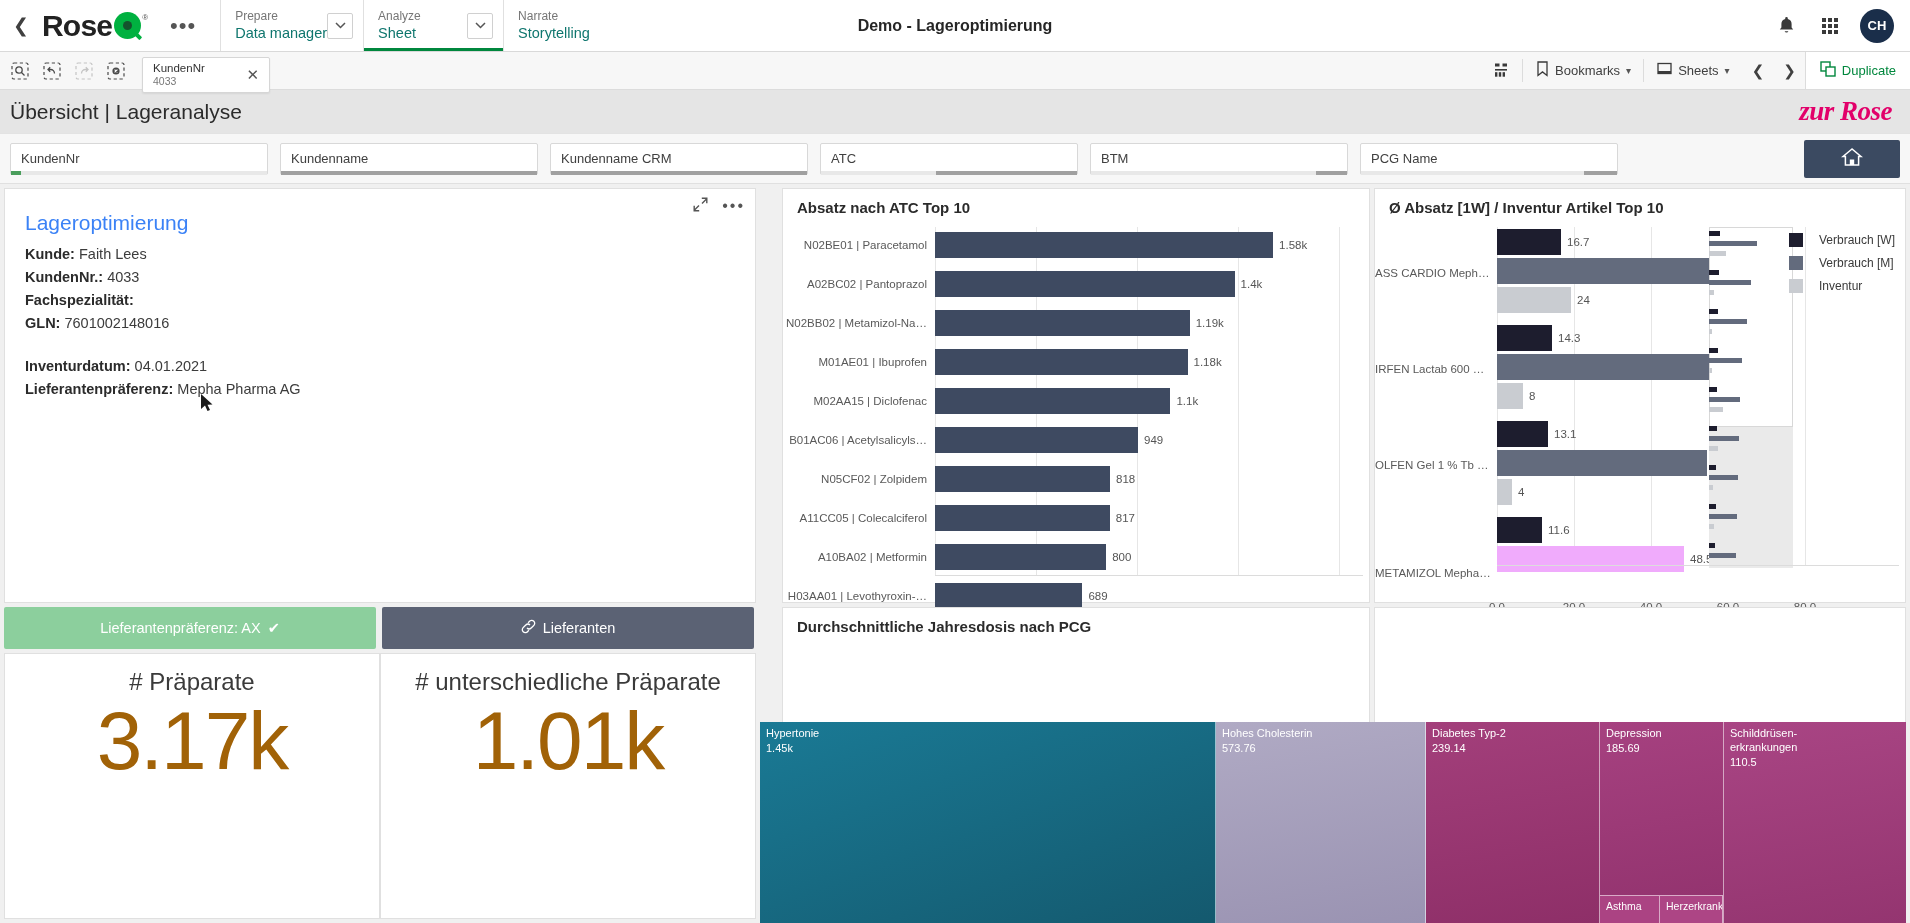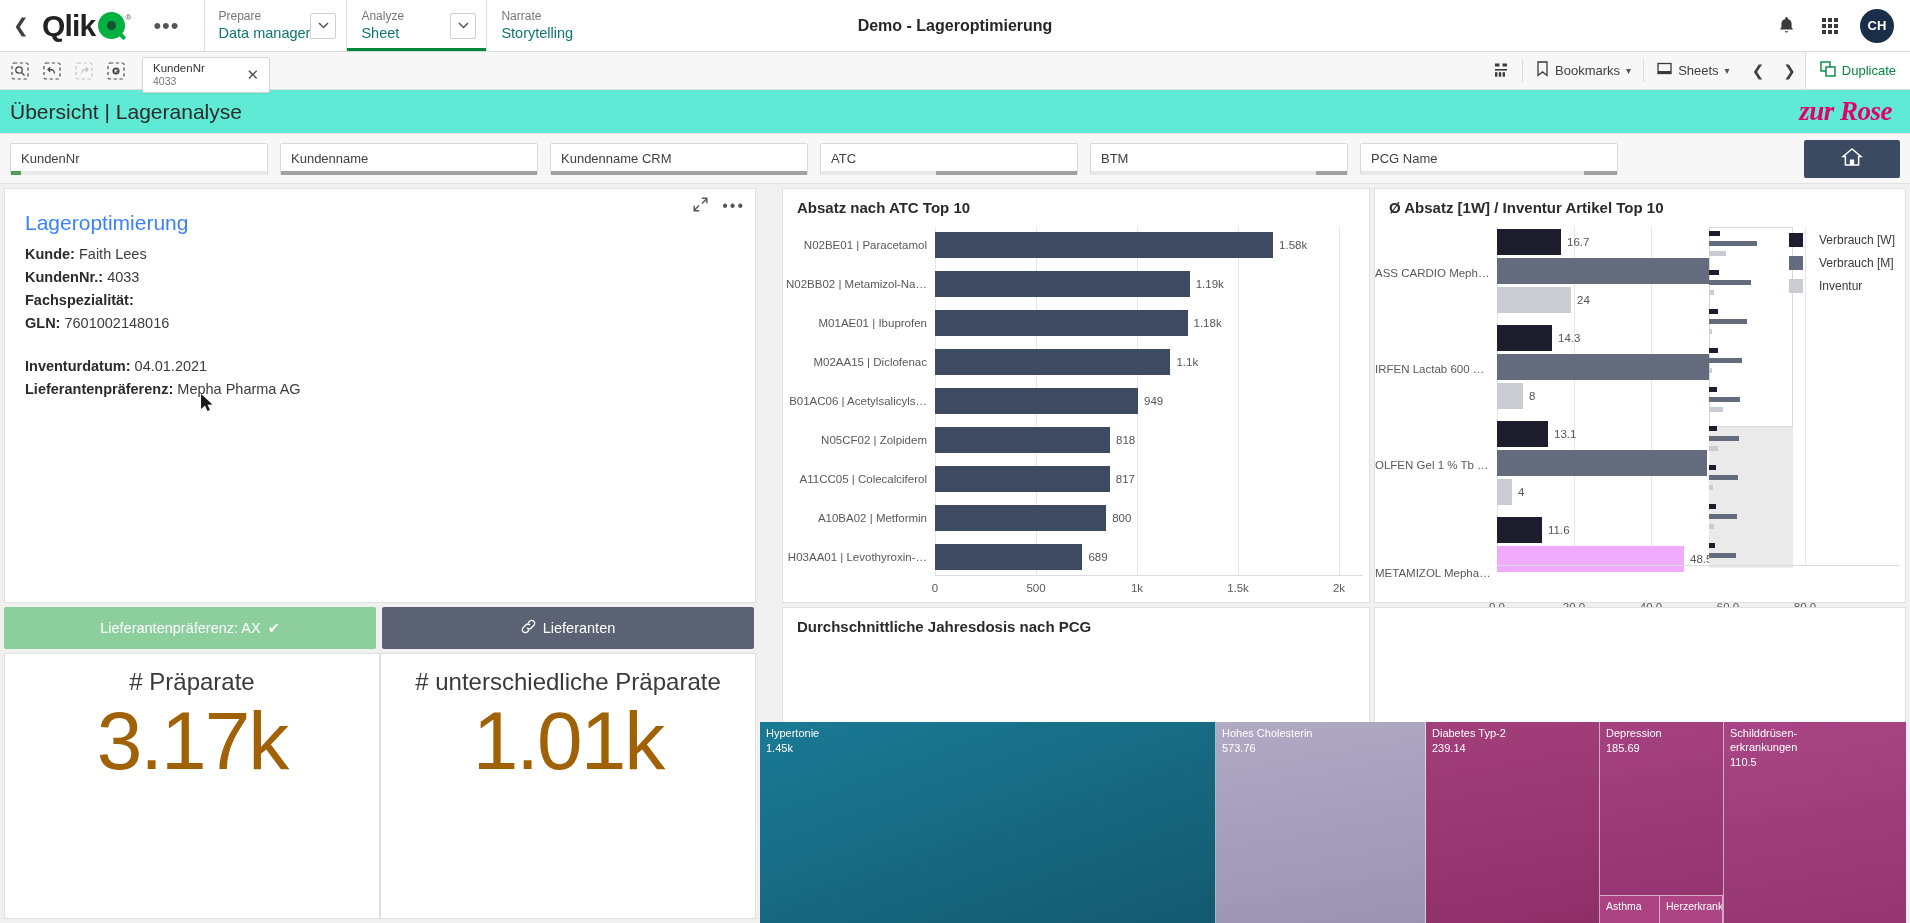--- a/index.html
+++ b/index.html
@@ -100,21 +100,21 @@
     display:flex; align-items:center; gap:6px; padding: 0 12px; font-size:13px;
     color:#404040; cursor:pointer; border-left:1px solid transparent;
   }
   .t2sep { width:1px; background:#dcdcdc; margin: 7px 0; }
   .t2btn.dup { color:#00873d; border-left:1px solid #dcdcdc; background:#fff; padding:0 14px; }
   .caretd { font-size:10px; color:#555; }
 
   
   .sheet-title-row {
     height: 44px; display:flex; align-items:center; justify-content:space-between;
-    padding: 0 18px 0 10px; background:#5eead4; border-bottom:1px solid #e3e3e3;
+    padding: 0 18px 0 10px; background:#e5e5e5; border-bottom:1px solid #e3e3e3;
   }
   .sheet-title { font-size: 21px; color:#2b2b2b; font-weight:400; }
   .rose-logo { font-size: 27px; color:#e2006a; font-style:italic; font-family:"Liberation Serif",serif; font-weight:600; letter-spacing:-0.5px;}
 
   
   .filterbar {
     height: 50px; background:#f7f7f7; display:flex; align-items:center;
     padding: 0 10px; gap: 0px; border-bottom:1px solid #e0e0e0; position:relative;
   }
   .filt {
@@ -230,21 +230,21 @@
 
   .cursor-arrow { position:absolute; width:12px; height:18px; pointer-events:none; }
 </style>
 </head>
 <body>
 
 <div class="topbar">
   <div class="tb-left">
     <div class="back-chevron">❮</div>
     <div class="qlik-logo">
-      <span class="qlik-word">Qlik</span>
+      <span class="qlik-word">Rose</span>
       <span class="qlik-q"></span>
       <span class="logo-reg">®</span>
     </div>
     <div class="tb-dots">•••</div>
   </div>
 
   <div class="nav-sections">
     <div class="nav-sec">
       <div class="nav-texts">
         <span class="nav-kicker">Prepare</span>
@@ -521,20 +521,27 @@
         <div class="gridv" style="left:253px; bottom:26px; top:2px;"></div>
         <div class="gridv" style="left:354px; bottom:26px; top:2px;"></div>
         <div class="gridv" style="left:455px; bottom:26px; top:2px;"></div>
         <div class="gridv" style="left:556px; bottom:26px; top:2px;"></div>
 
         <div class="brow">
           <div class="blabel">N02BE01 | Paracetamol</div>
           <div class="btrack">
               <div class="bfill" style="width:79%"></div>
               <div class="bval" style="left:calc(79% + 6px)">1.58k</div>
+            </div>
+        </div>
+        <div class="brow">
+          <div class="blabel">A02BC02 | Pantoprazol</div>
+          <div class="btrack">
+              <div class="bfill" style="width:70%"></div>
+              <div class="bval" style="left:calc(70% + 6px)">1.4k</div>
             </div>
         </div>
         <div class="brow">
           <div class="blabel">N02BB02 | Metamizol-Na…</div>
           <div class="btrack">
               <div class="bfill" style="width:59.5%"></div>
               <div class="bval" style="left:calc(59.5% + 6px)">1.19k</div>
             </div>
         </div>
         <div class="brow">

